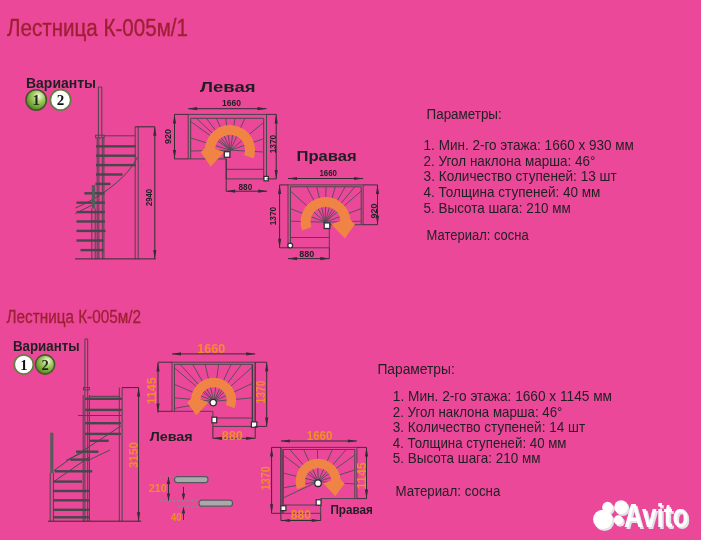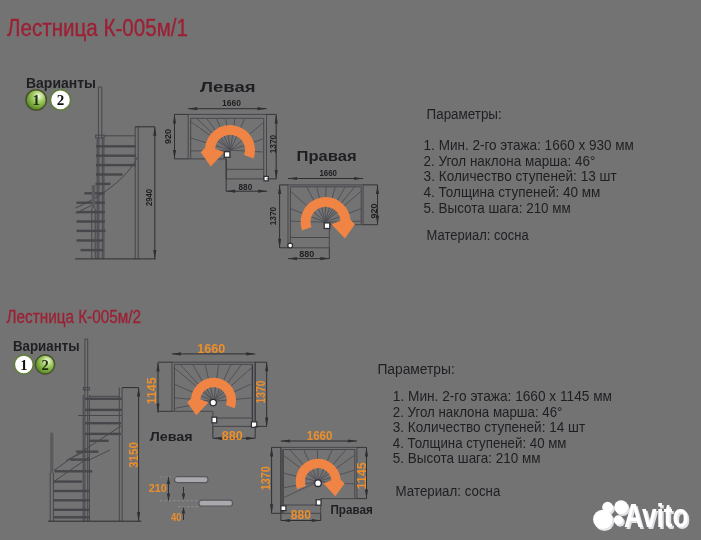--- a/index.html
+++ b/index.html
@@ -1,14 +1,14 @@
 <!DOCTYPE html>
 <html><head><meta charset="utf-8"><style>
 html,body{margin:0;padding:0;background:#fff;}
-#page{position:relative;width:701px;height:540px;background:#737373;overflow:hidden;font-family:"Liberation Sans",sans-serif;}
+#page{position:relative;width:701px;height:540px;background:#ec4899;overflow:hidden;font-family:"Liberation Sans",sans-serif;}
 </style></head><body>
 <div id="page">
 <svg width="701" height="540" viewBox="0 0 701 540" xmlns="http://www.w3.org/2000/svg">
 <defs>
         <radialGradient id="ggreen" cx="62%" cy="32%" r="75%">
           <stop offset="0%" stop-color="#f3fae8"></stop>
           <stop offset="35%" stop-color="#a8cf6a"></stop>
           <stop offset="75%" stop-color="#6d9e33"></stop>
           <stop offset="100%" stop-color="#4a7a1d"></stop>
         </radialGradient>

